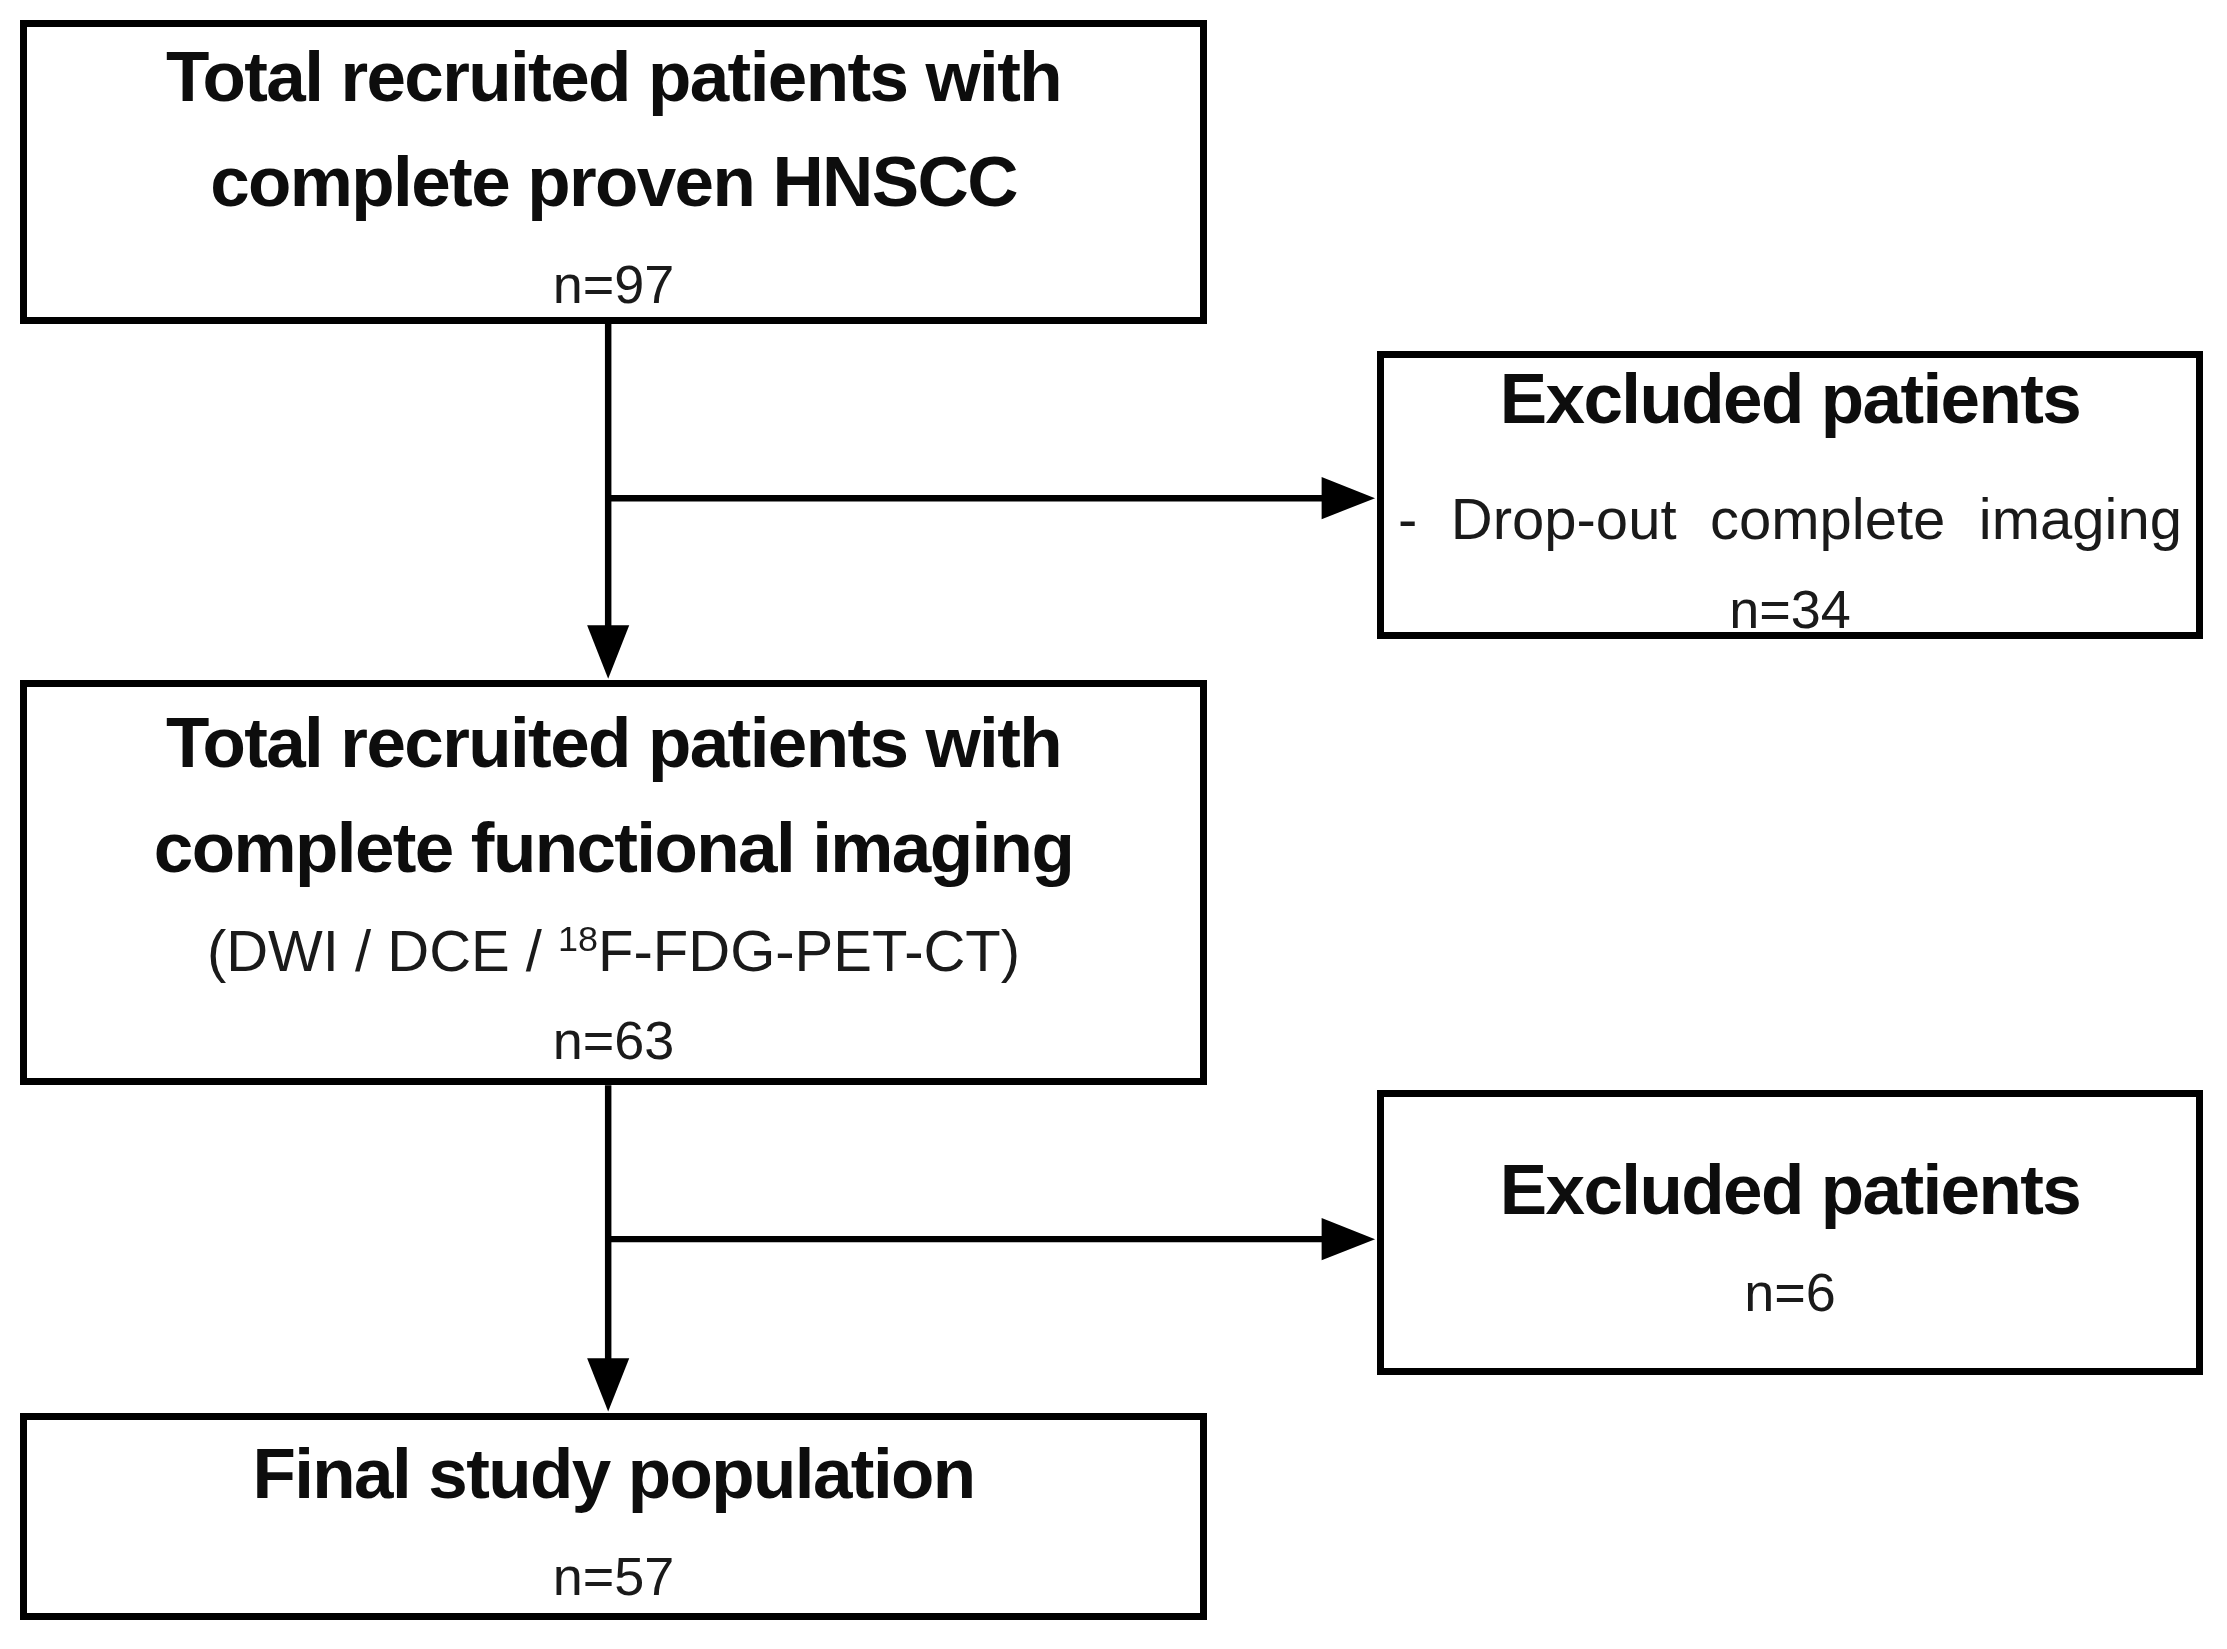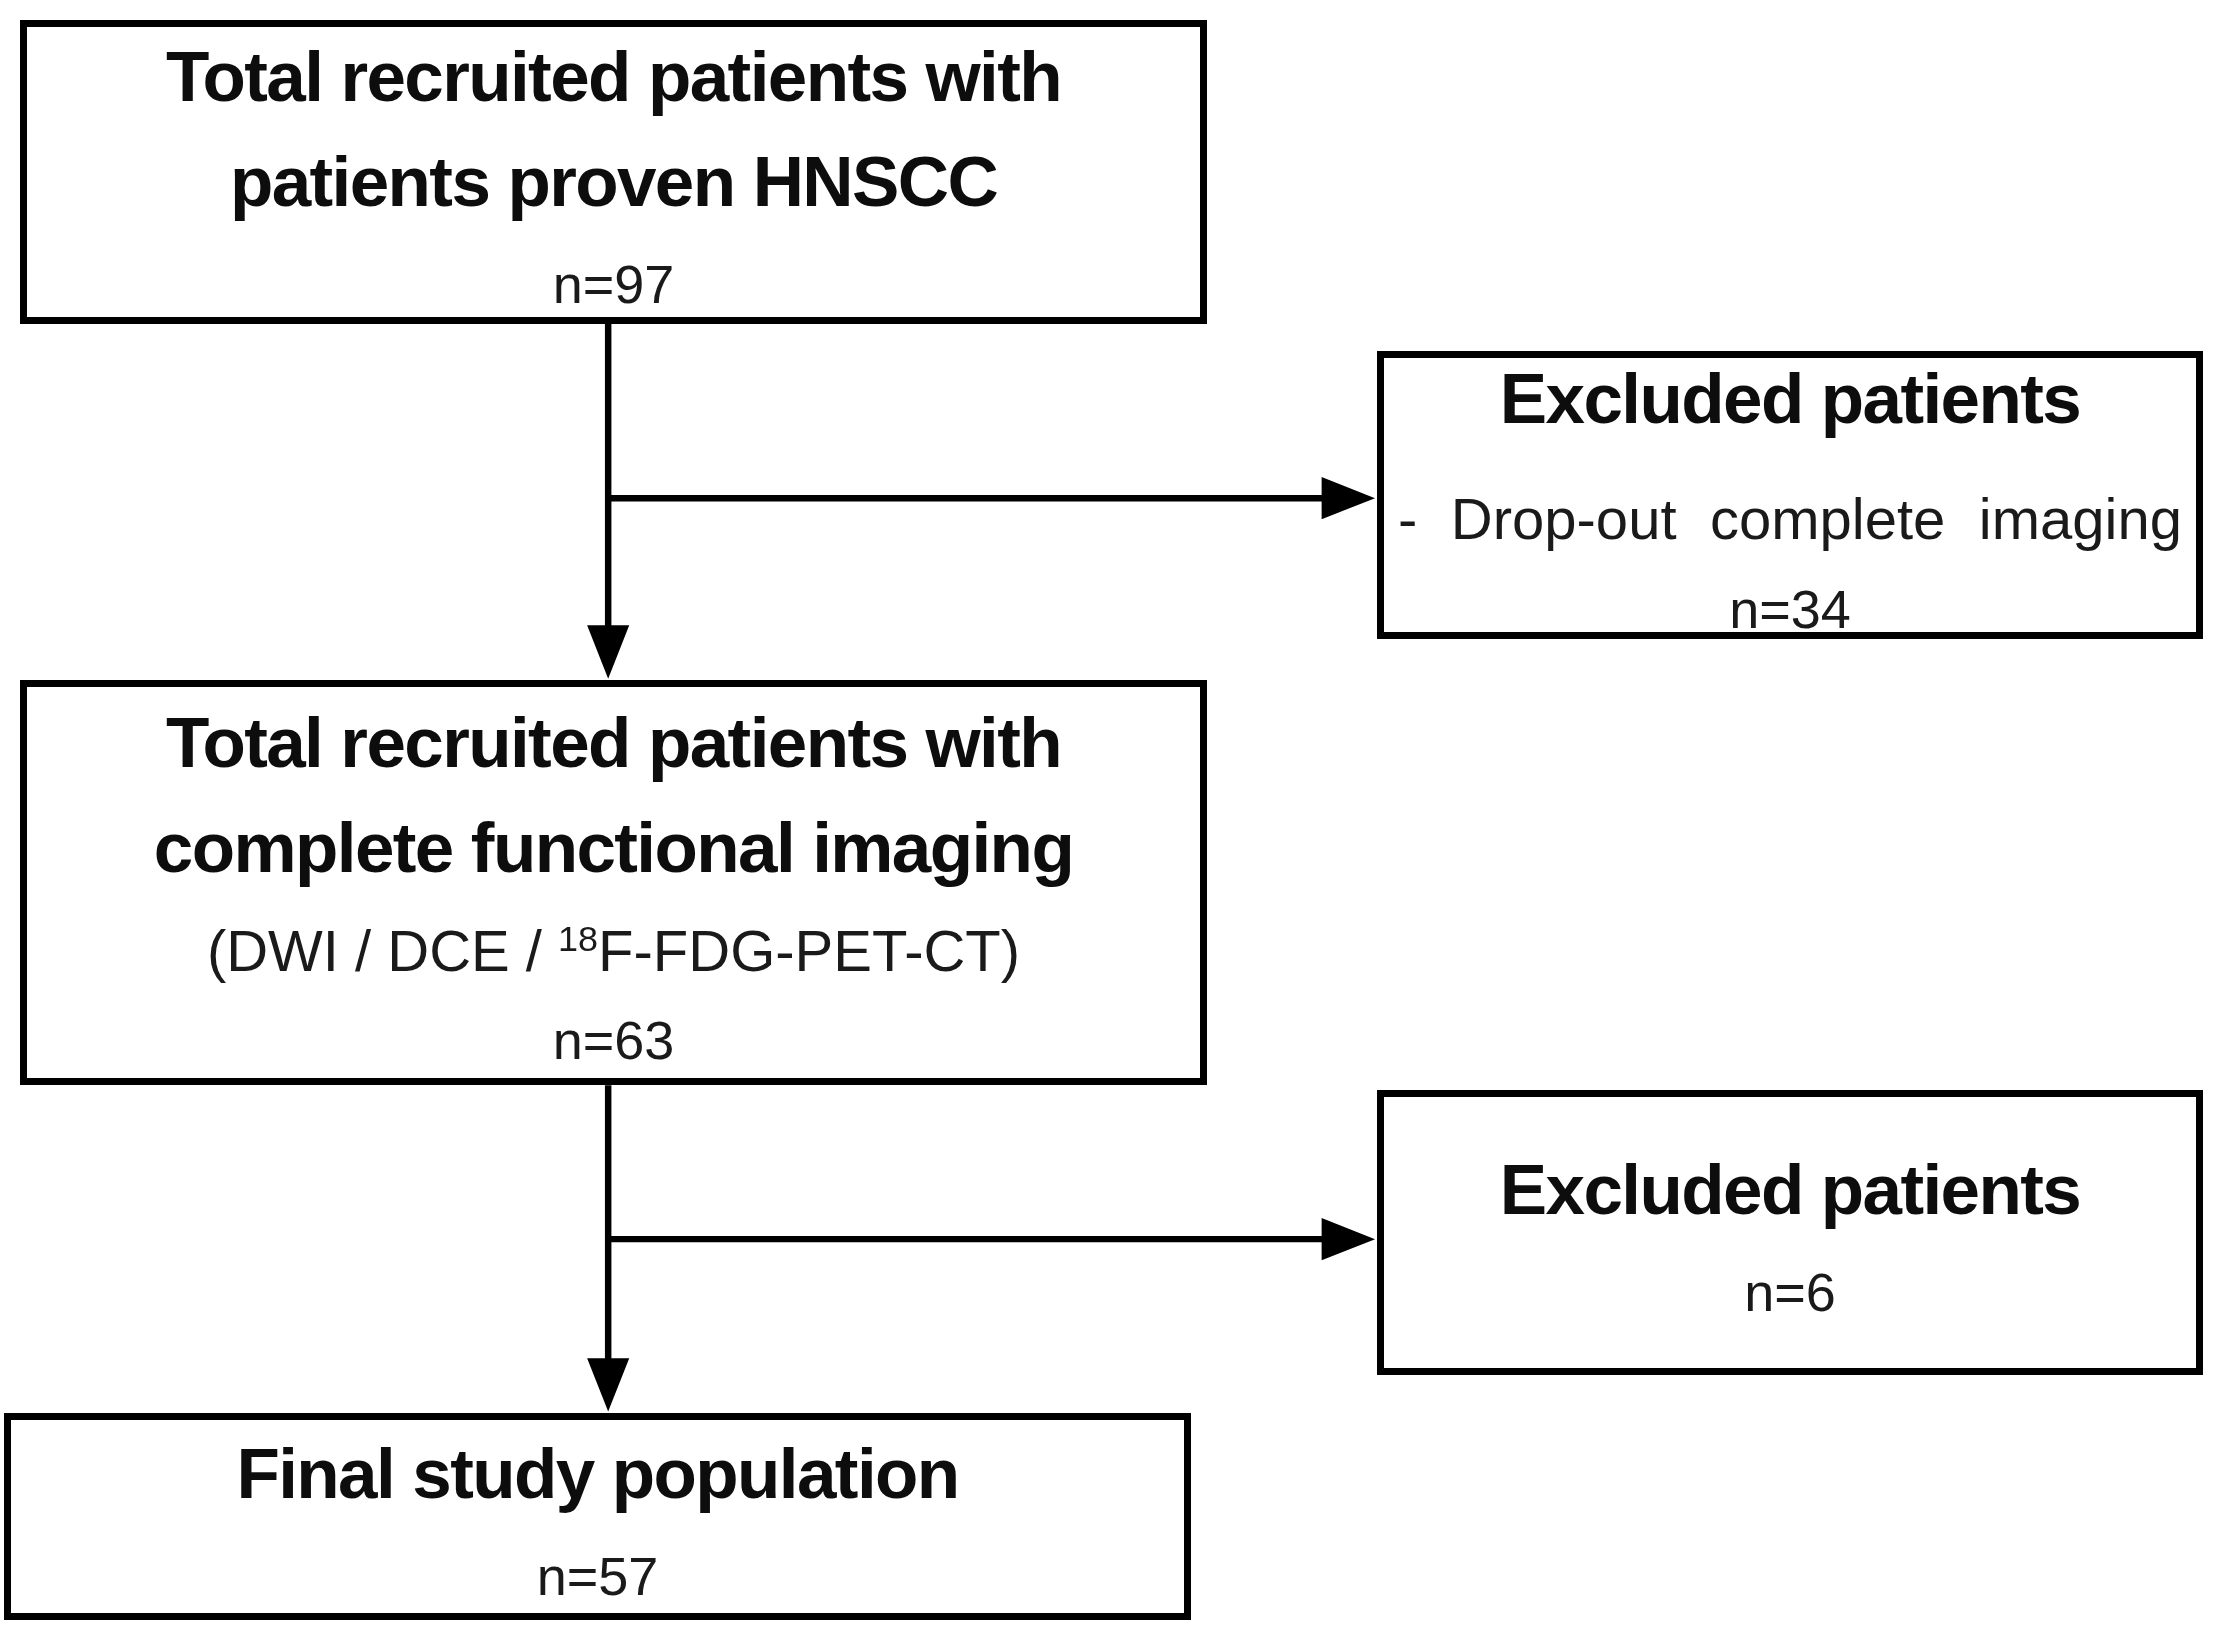--- a/index.html
+++ b/index.html
@@ -68,21 +68,21 @@
     top: 0;
     width: 2227px;
     height: 1649px;
   }
 
   
   #box-recruited   { left: 20px;   top: 20px;   width: 1187px; height: 304px; }
   #box-excluded-1  { left: 1377px; top: 351px;  width: 826px; height: 288px; }
   #box-imaging     { left: 20px;   top: 680px;  width: 1187px; height: 405px; }
   #box-excluded-2  { left: 1377px; top: 1090px; width: 826px; height: 285px; }
-  #box-final       { left: 4px;   top: 1413px; width: 1187px; height: 207px; }
+  #box-final       { left: 20px;   top: 1413px; width: 1187px; height: 207px; }
 </style>
 </head>
 <body>
 
 <div id="canvas">
 
   <svg id="connector-layer" viewBox="0 0 2750 2036" xmlns="http://www.w3.org/2000/svg" aria-hidden="true">
 
     <g>
       <line x1="751" y1="400" x2="751" y2="782" stroke="#000000" stroke-width="8"></line>
@@ -101,21 +101,21 @@
 
     <g>
       <line x1="748" y1="1530" x2="1642" y2="1530" stroke="#000000" stroke-width="8"></line>
       <polygon points="1698,1530 1632,1504 1632,1556" fill="#000000"></polygon>
     </g>
   </svg>
 
   <div class="flowbox" id="box-recruited">
     <div class="heading">
       <div>Total recruited patients with</div>
-      <div>patients proven HNSCC</div>
+      <div>complete proven HNSCC</div>
     </div>
     <div class="nvalue">n=97</div>
   </div>
 
   <div class="flowbox" id="box-excluded-1">
     <div class="heading">Excluded patients</div>
     <div class="reason">- Drop-out complete imaging</div>
     <div class="nvalue">n=34</div>
   </div>
 

